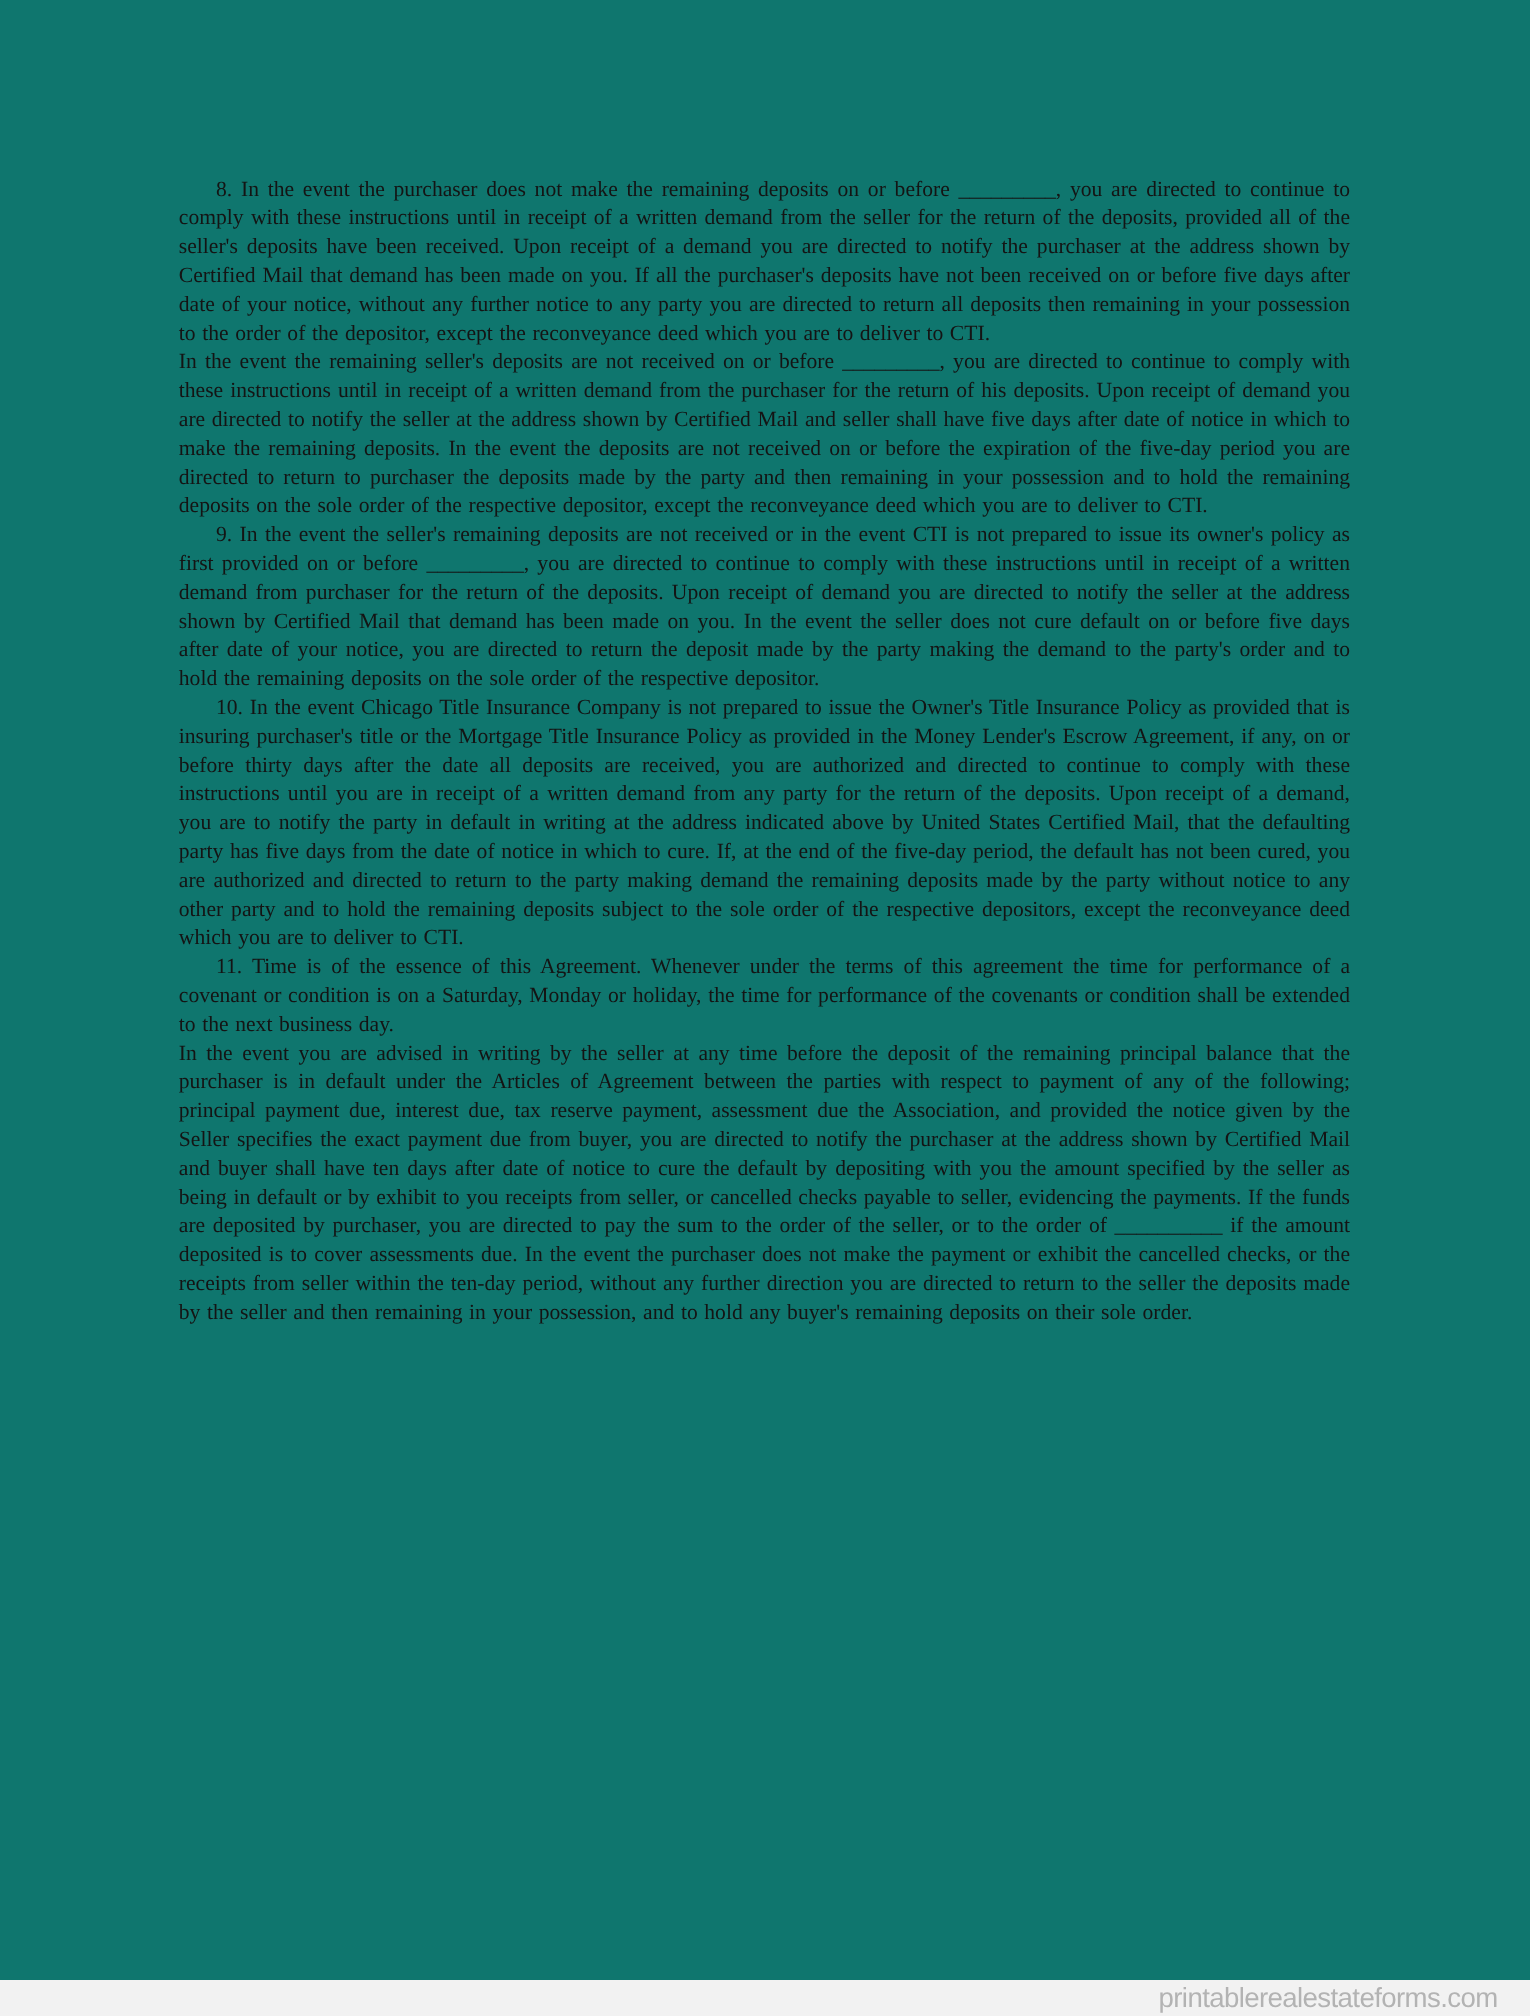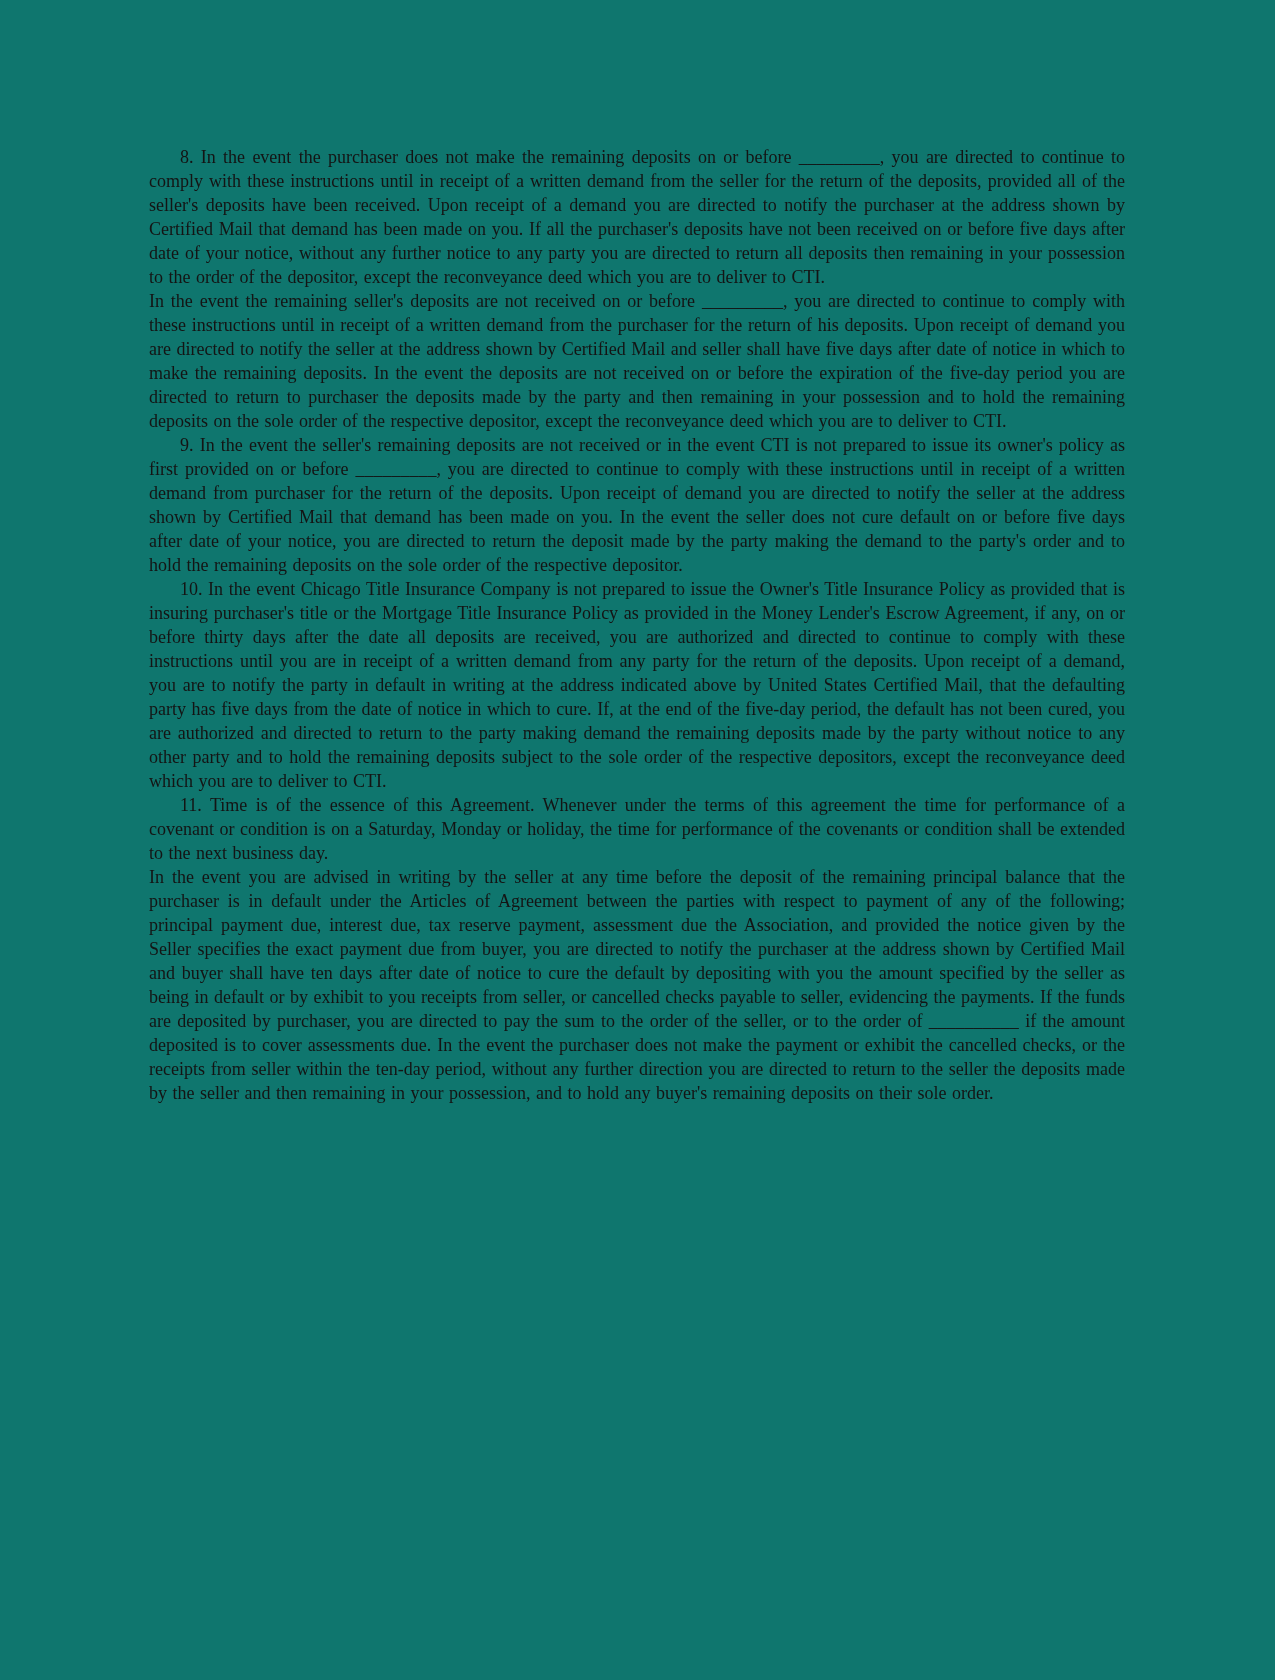--- a/index.html
+++ b/index.html
@@ -68,14 +68,17 @@
 
   <div class="doc-body">
     <p class="indent">8. In the event the purchaser does not make the remaining deposits on or before _________, you are directed to continue to comply with these instructions until in receipt of a written demand from the seller for the return of the deposits, provided all of the seller's deposits have been received. Upon receipt of a demand you are directed to notify the purchaser at the address shown by Certified Mail that demand has been made on you. If all the purchaser's deposits have not been received on or before five days after date of your notice, without any further notice to any party you are directed to return all deposits then remaining in your possession to the order of the depositor, except the reconveyance deed which you are to deliver to CTI.</p>
     <p>In the event the remaining seller's deposits are not received on or before _________, you are directed to continue to comply with these instructions until in receipt of a written demand from the purchaser for the return of his deposits. Upon receipt of demand you are directed to notify the seller at the address shown by Certified Mail and seller shall have five days after date of notice in which to make the remaining deposits. In the event the deposits are not received on or before the expiration of the five-day period you are directed to return to purchaser the deposits made by the party and then remaining in your possession and to hold the remaining deposits on the sole order of the respective depositor, except the reconveyance deed which you are to deliver to CTI.</p>
     <p class="indent">9. In the event the seller's remaining deposits are not received or in the event CTI is not prepared to issue its owner's policy as first provided on or before _________, you are directed to continue to comply with these instructions until in receipt of a written demand from purchaser for the return of the deposits. Upon receipt of demand you are directed to notify the seller at the address shown by Certified Mail that demand has been made on you. In the event the seller does not cure default on or before five days after date of your notice, you are directed to return the deposit made by the party making the demand to the party's order and to hold the remaining deposits on the sole order of the respective depositor.</p>
     <p class="indent">10. In the event Chicago Title Insurance Company is not prepared to issue the Owner's Title Insurance Policy as provided that is insuring purchaser's title or the Mortgage Title Insurance Policy as provided in the Money Lender's Escrow Agreement, if any, on or before thirty days after the date all deposits are received, you are authorized and directed to continue to comply with these instructions until you are in receipt of a written demand from any party for the return of the deposits. Upon receipt of a demand, you are to notify the party in default in writing at the address indicated above by United States Certified Mail, that the defaulting party has five days from the date of notice in which to cure. If, at the end of the five-day period, the default has not been cured, you are authorized and directed to return to the party making demand the remaining deposits made by the party without notice to any other party and to hold the remaining deposits subject to the sole order of the respective depositors, except the reconveyance deed which you are to deliver to CTI.</p>
     <p class="indent">11. Time is of the essence of this Agreement. Whenever under the terms of this agreement the time for performance of a covenant or condition is on a Saturday, Monday or holiday, the time for performance of the covenants or condition shall be extended to the next business day.</p>
     <p>In the event you are advised in writing by the seller at any time before the deposit of the remaining principal balance that the purchaser is in default under the Articles of Agreement between the parties with respect to payment of any of the following; principal payment due, interest due, tax reserve payment, assessment due the Association, and provided the notice given by the Seller specifies the exact payment due from buyer, you are directed to notify the purchaser at the address shown by Certified Mail and buyer shall have ten days after date of notice to cure the default by depositing with you the amount specified by the seller as being in default or by exhibit to you receipts from seller, or cancelled checks payable to seller, evidencing the payments. If the funds are deposited by purchaser, you are directed to pay the sum to the order of the seller, or to the order of __________ if the amount deposited is to cover assessments due. In the event the purchaser does not make the payment or exhibit the cancelled checks, or the receipts from seller within the ten-day period, without any further direction you are directed to return to the seller the deposits made by the seller and then remaining in your possession, and to hold any buyer's remaining deposits on their sole order.</p>
   </div>
 
+  <div class="footer-bar">
+    <span class="footer-site">printablerealestateforms.com</span>
+  </div>
 
 </div>
 
 </body></html>

